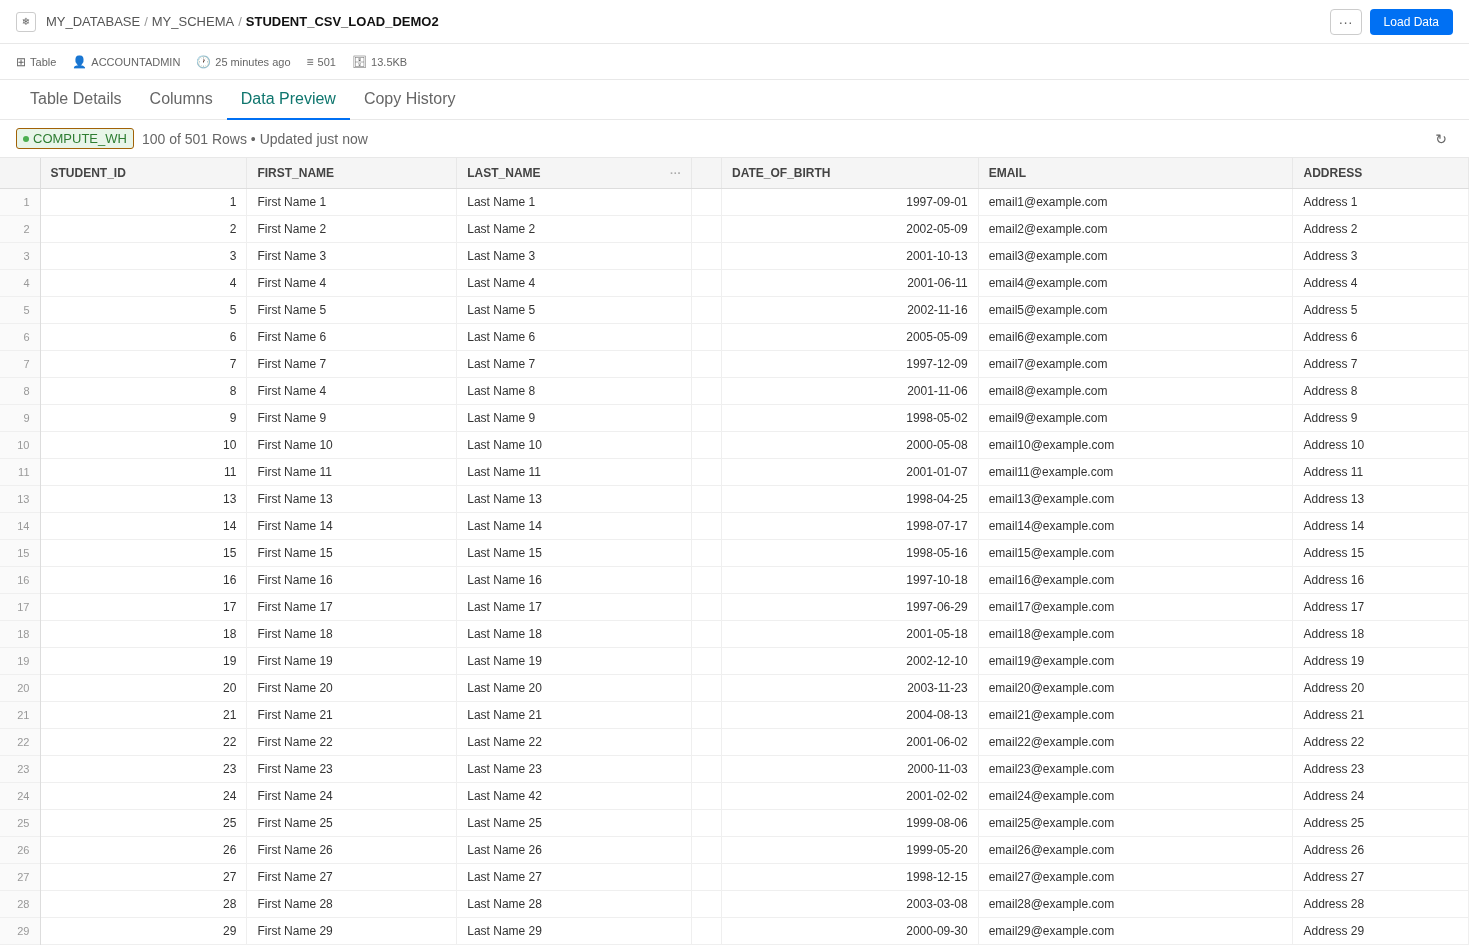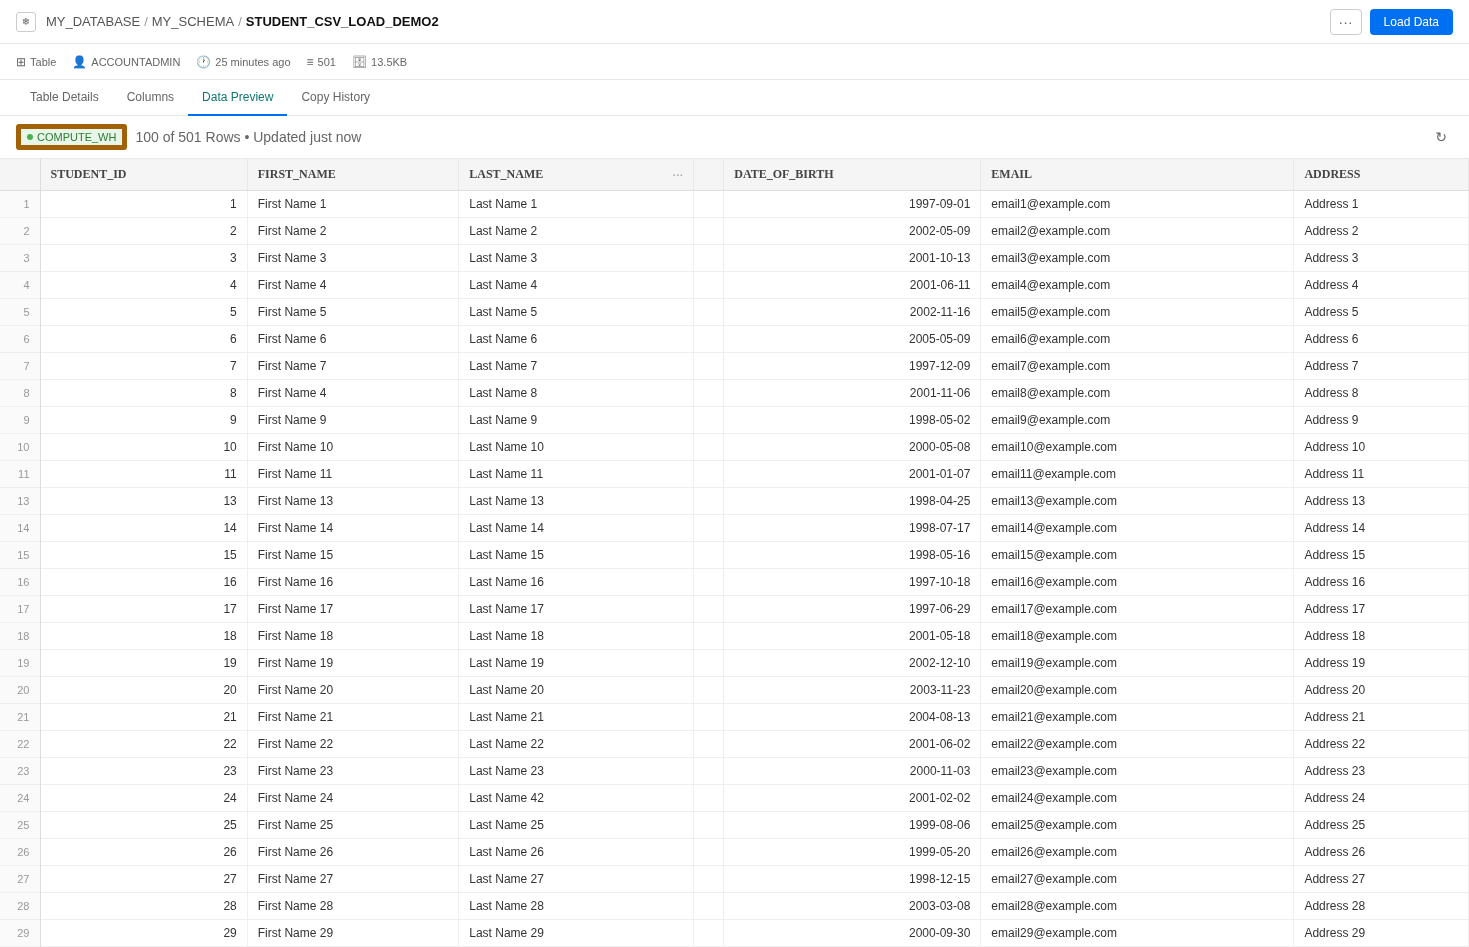--- a/index.html
+++ b/index.html
@@ -29,36 +29,36 @@
     .sub-header-item { display: flex; align-items: center; gap: 4px; }
     .sub-header-item .icon { font-size: 12px; }
 
     
     .tabs {
       display: flex; align-items: center; gap: 0;
       padding: 0 16px; border-bottom: 1px solid #e8e8e8;
       background: #fff;
     }
     .tab {
-      padding: 10px 14px; font-size: 12px; color: #666; cursor: pointer;
+      padding: 10px 14px; font-size: 16px; color: #666; cursor: pointer;
       border-bottom: 2px solid transparent; margin-bottom: -1px;
     }
     .tab.active { color: #0f766e; border-bottom-color: #0070f3; font-weight: 500; }
 
     
     .toolbar {
       display: flex; align-items: center; justify-content: space-between;
       padding: 8px 16px; border-bottom: 1px solid #e8e8e8;
       background: #fff;
     }
     .toolbar-left { display: flex; align-items: center; gap: 8px; }
     .compute-badge {
       display: flex; align-items: center; gap: 4px;
-      background: #e8f5e9; border: 5px solid #a16207; border-radius: 3px;
-      padding: 2px 6px; font-size: 11px; color: #2e7d32;
+      background: #e8f5e9; border: 1px solid #a16207; border-radius: 3px;
+      padding: 2px 6px; font-size: 13px; color: #2e7d32;
     }
     .compute-dot { width: 6px; height: 6px; border-radius: 50%; background: #4caf50; }
     .row-info { font-size: 14px; color: #666; }
     .refresh-btn { background: none; border: none; cursor: pointer; color: #666; font-size: 14px; padding: 2px 6px; }
 
     
     .table-container {
       overflow: auto;
       height: calc(100vh - 44px - 36px - 41px - 38px);
       position: relative;
@@ -67,21 +67,21 @@
     table {
       width: 100%; border-collapse: collapse; font-size: 12px;
     }
 
     thead th {
       background: #f5f5f5; border-bottom: 1px solid #ddd; border-right: 1px solid #e8e8e8;
       padding: 8px 10px; text-align: left; font-weight: 600; color: #444;
       white-space: nowrap; position: sticky; top: 0; z-index: 10;
     }
     thead th.row-num { width: 40px; background: #f5f5f5; border-right: 1px solid #ddd; }
-    thead th .col-header-inner { display: flex; align-items: center; justify-content: space-between; gap: 4px; font-family: Liberation Serif, serif; }
+    thead th .col-header-inner { display: flex; align-items: center; justify-content: space-between; gap: 4px; }
 
     tbody tr { border-bottom: 1px solid #efefef; }
     tbody td { padding: 6px 10px; border-right: 1px solid #efefef; color: #333; white-space: nowrap; }
     tbody td.row-num-cell { color: #999; text-align: right; font-size: 11px; background: #fafafa; border-right: 1px solid #ddd; width: 40px; }
     tbody td.num-val { text-align: right; }
 
     
     .table-container::-webkit-scrollbar { width: 8px; height: 8px; }
     .table-container::-webkit-scrollbar-thumb { background: #ccc; border-radius: 4px; }
     .table-container::-webkit-scrollbar-track { background: #f5f5f5; }

